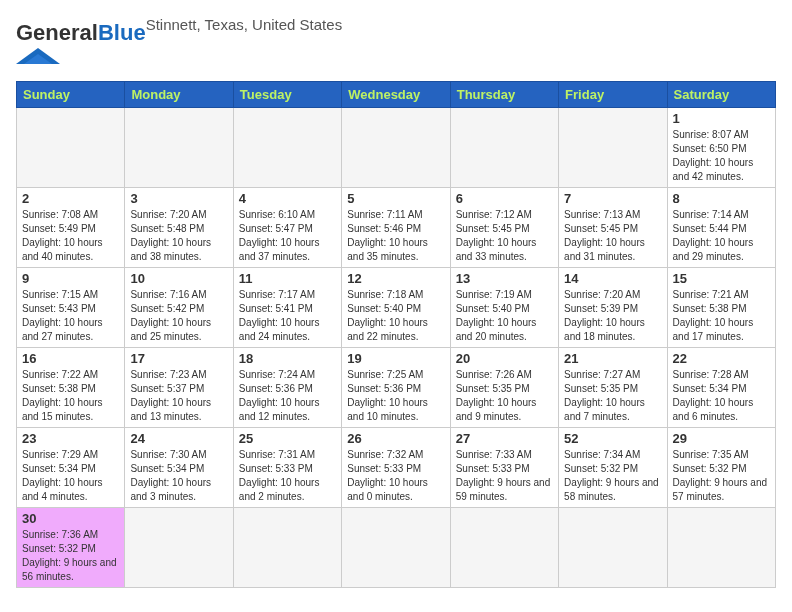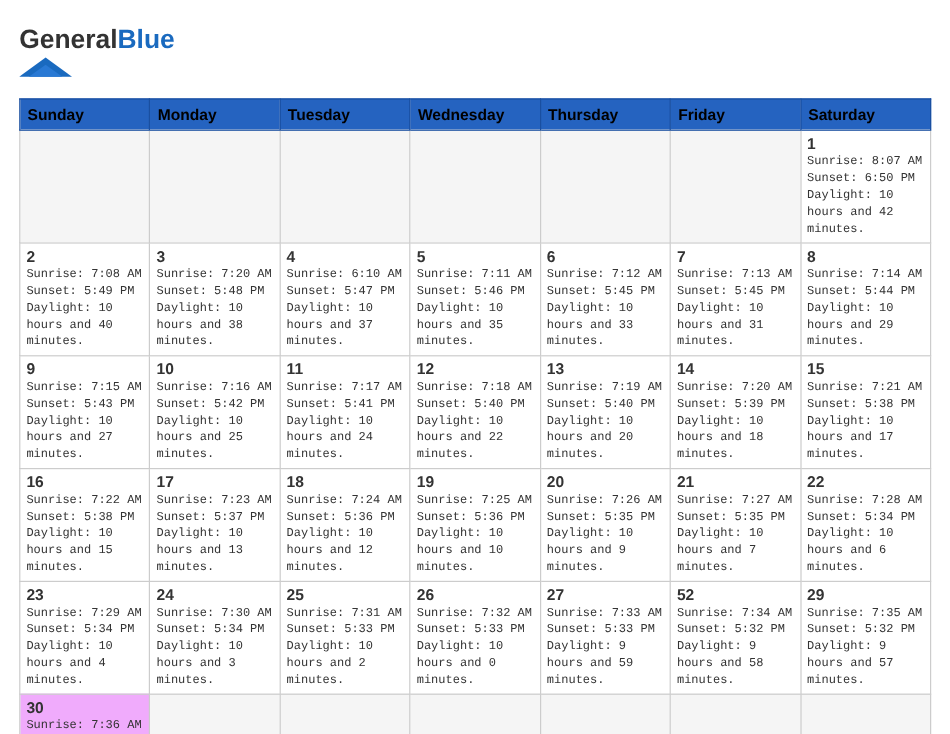--- a/index.html
+++ b/index.html
@@ -34,21 +34,21 @@
       font-size: 15px;
       color: #555;
     }
     .calendar {
       width: 100%;
       border-collapse: collapse;
       border: 1px solid #ccc;
     }
     .calendar th {
       background-color: #2563c0;
-      color: #000000;
+      color: #bef264;
       font-size: 13px;
       font-weight: bold;
       padding: 5px 6px;
       text-align: left;
       border: 1px solid #1a4fa0;
     }
     .calendar td {
       vertical-align: top;
       border: 1px solid #ccc;
       padding: 3px 5px;
@@ -64,21 +64,20 @@
     .day-number {
       font-size: 13px;
       font-weight: bold;
       display: block;
       margin-bottom: 2px;
     }
     .day-info {
       font-size: 10px;
       line-height: 1.4;
       color: #333;
-      font-family: Liberation Mono, monospace;
     }
     .last-row td {
       background: #f5f5f5;
     }
     .last-row td.has-data {
       background: #f0abfc;
     }
   </style>
 </head>
 <body>
@@ -88,20 +87,21 @@
     <div style="line-height:1.2">
       <span style="font-size:22px;font-weight:bold;color:#333;">General</span><span style="font-size:22px;font-weight:bold;color:#1a6abf;">Blue</span>
       <br>
       <svg width="44" height="20" viewBox="0 0 44 20">
         <polygon points="0,18 22,2 44,18" fill="#1a6abf"></polygon>
         <polygon points="8,18 22,8 36,18" fill="#2979d4"></polygon>
       </svg>
     </div>
   </div>
   <div class="title-block">
+    <div class="calendar-subtitle">Stinnett, Texas, United States</div>
   </div>
 </div>
 
 <table class="calendar">
   <thead>
     <tr>
     <th>Sunday</th>
         <th>Monday</th>
         <th>Tuesday</th>
         <th>Wednesday</th>

